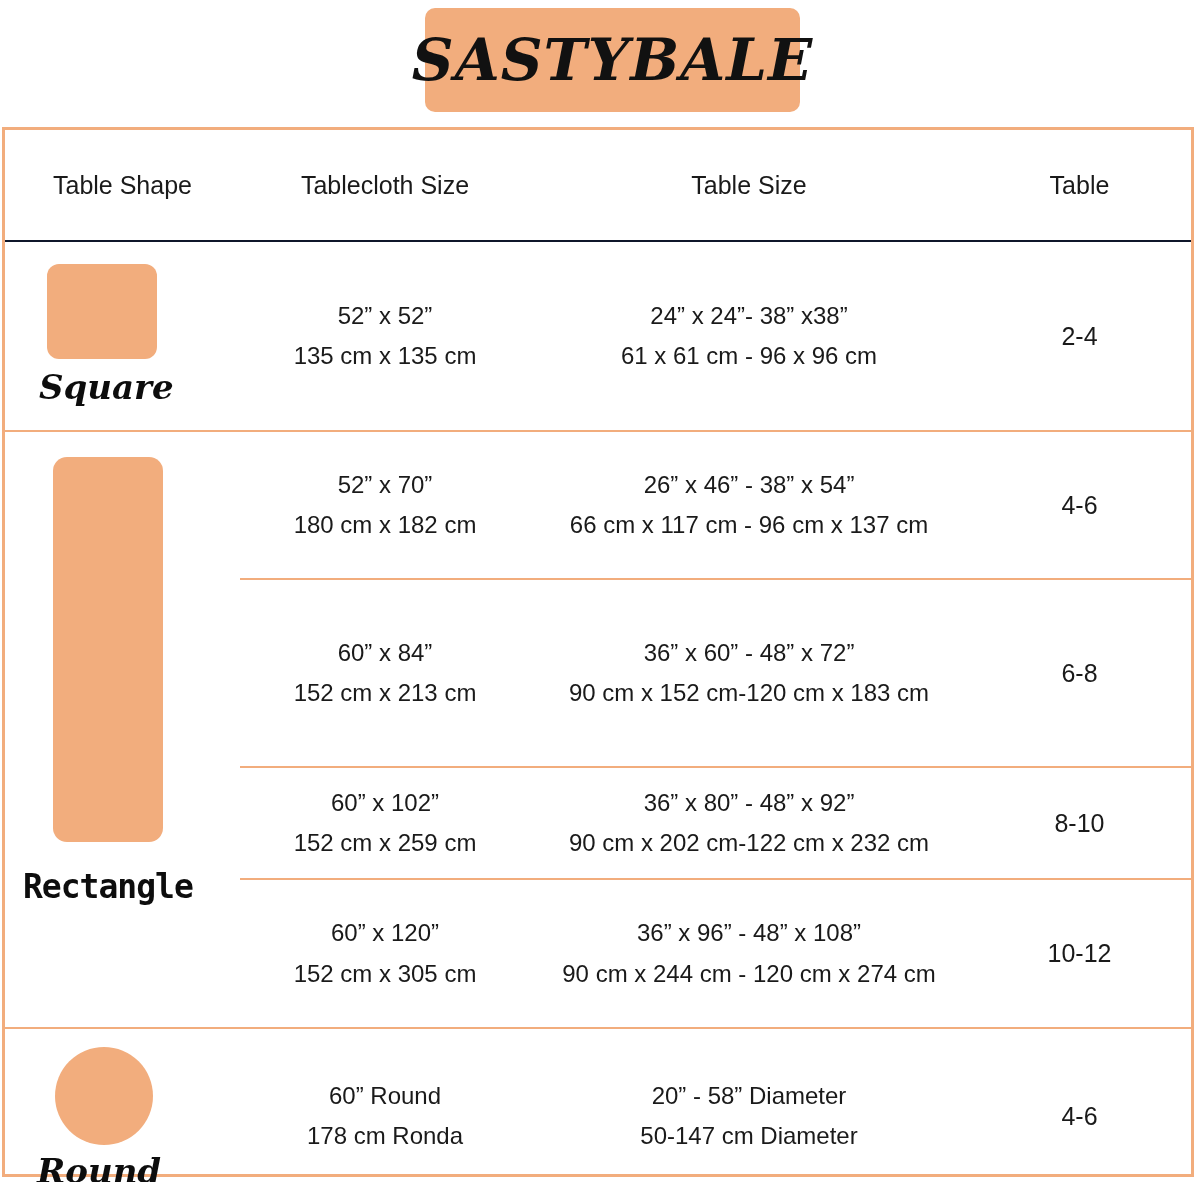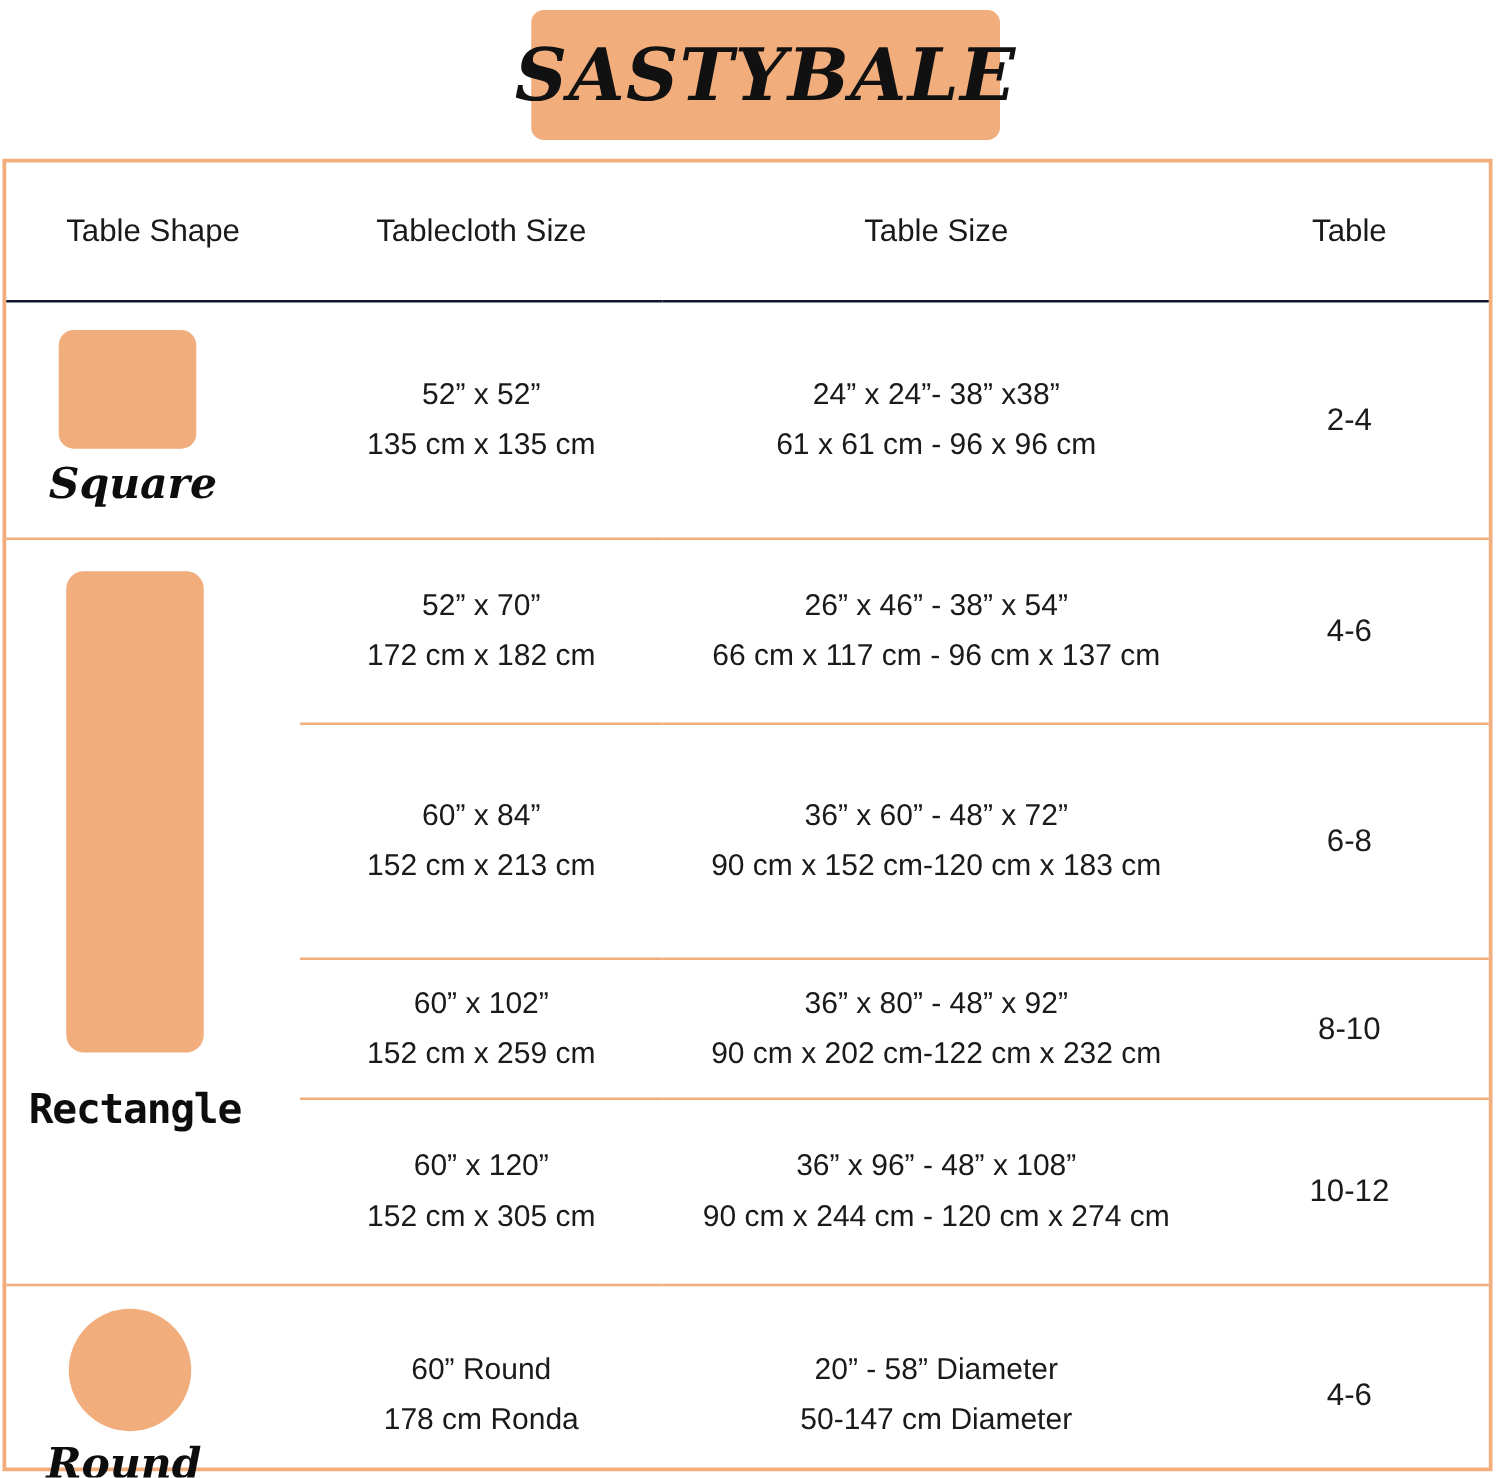--- a/index.html
+++ b/index.html
@@ -242,21 +242,21 @@
       <tr style="height:148px;">
         <td class="shape-cell group-sep" rowspan="5">
           <div class="shape-inner">
             <div class="swatch rect rect-art"></div>
             <div class="shape-label mono rect-lbl">Rectangle</div>
           </div>
         </td>
         <td class="group-sep">
           <div class="cell-lines">
             <span>52” x 70”</span>
-            <span>172 cm x 182 cm</span>
+            <span>180 cm x 182 cm</span>
           </div>
         </td>
         <td class="group-sep">
           <div class="cell-lines">
             <span>26” x 46” - 38” x 54”</span>
             <span>66 cm x 117 cm - 96 cm x 137 cm</span>
           </div>
         </td>
         <td class="seats group-sep">4-6</td>
       </tr>

